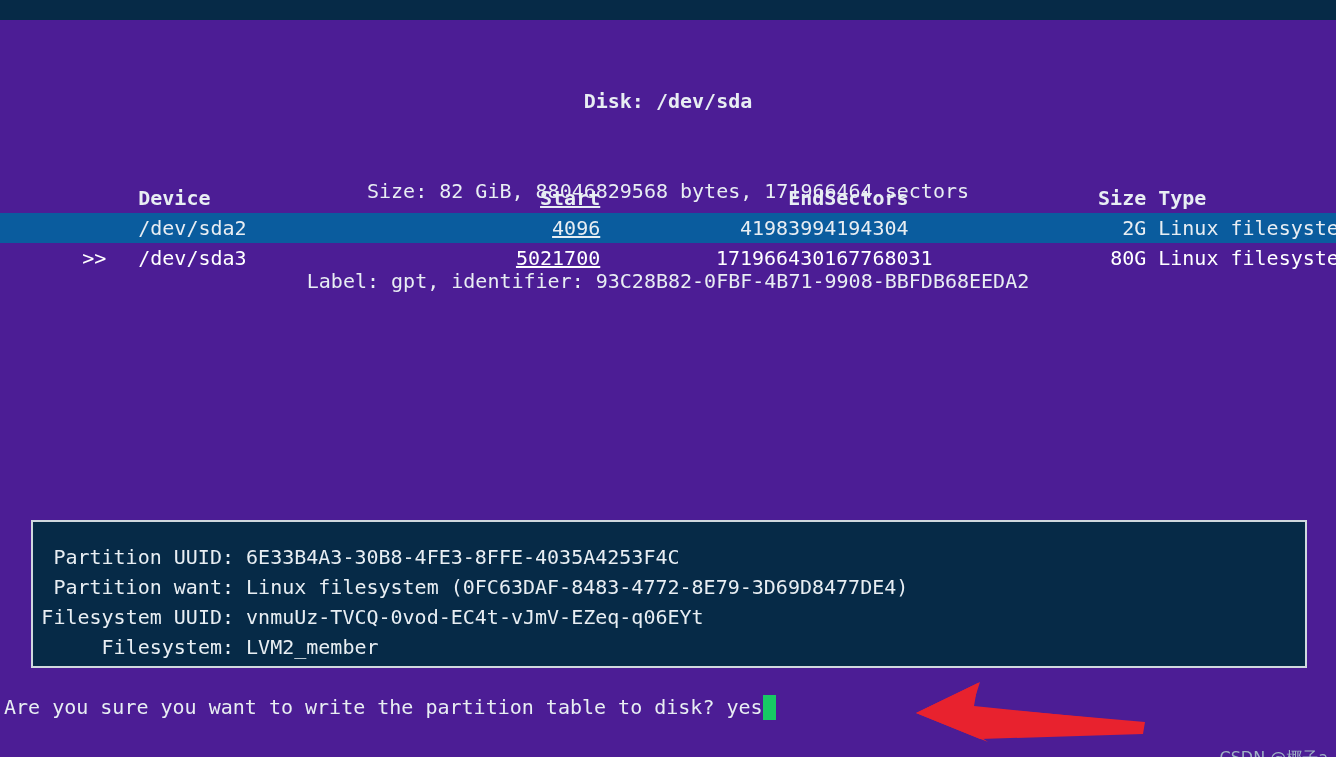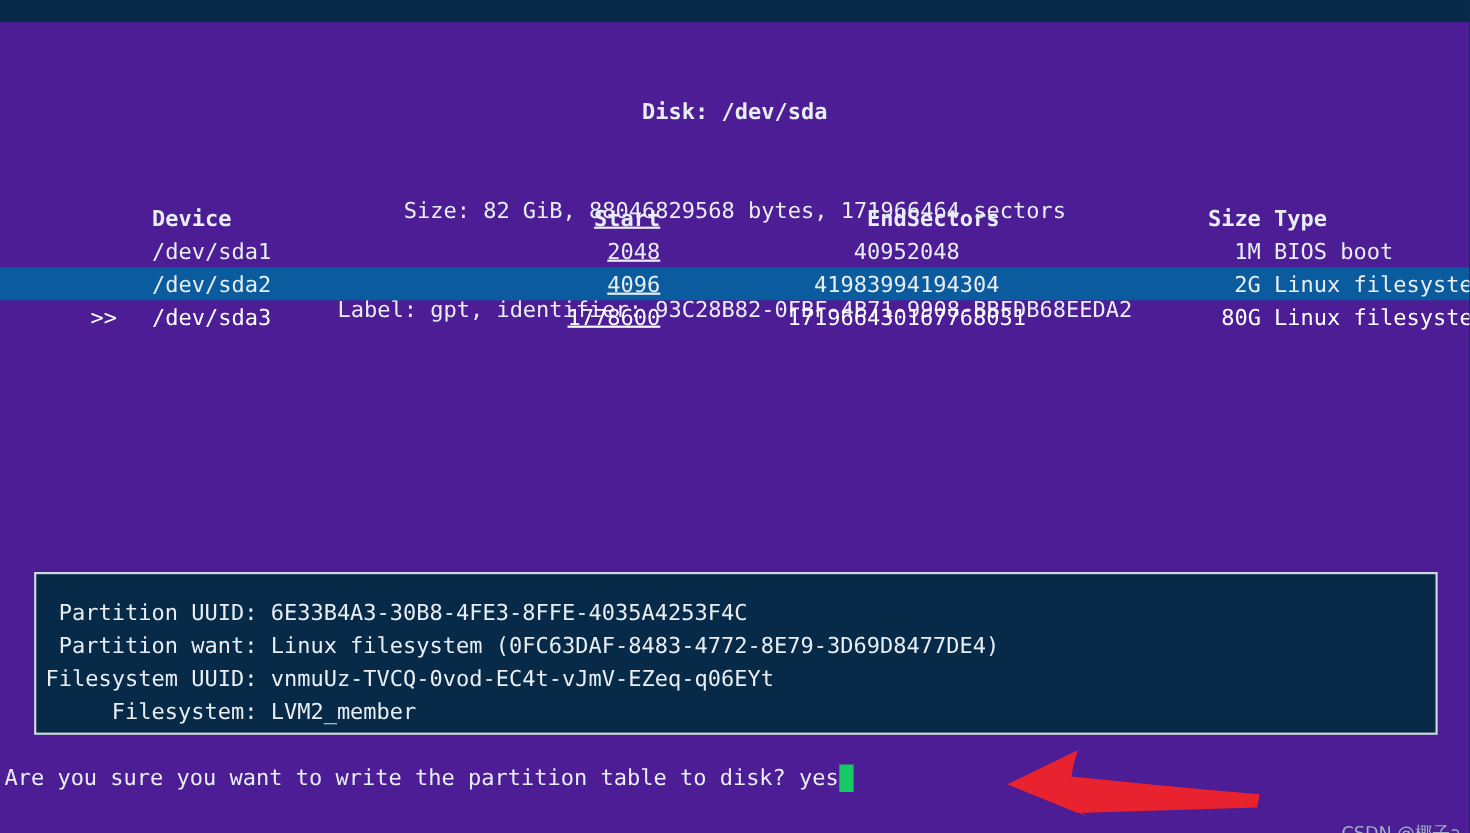--- a/index.html
+++ b/index.html
@@ -168,30 +168,27 @@
     <span class="hline">Size: 82 GiB, 88046829568 bytes, 171966464 sectors</span>
     <span class="hline">Label: gpt, identifier: 93C28B82-0FBF-4B71-9908-BBFDB68EEDA2</span>
   </div>
 
   <div id="part-table">
 
     <div class="prow hdr-row">
       <span class="marker"></span><span class="c-device">Device</span><span class="c-start">Start</span><span class="c-end">End</span><span class="c-sectors">Sectors</span><span class="c-size">Size</span><span class="c-type">Type</span>
     </div>
 
-    <div class="prow">
-      <span class="marker"></span><span class="c-device">/dev/sda1</span><span class="c-start">2048</span><span class="c-end">4095</span><span class="c-sectors">2048</span><span class="c-size">1M</span><span class="c-type">BIOS boot</span>
-    </div>
 
     <div class="prow">
       <span class="marker"></span><span class="c-device">/dev/sda2</span><span class="c-start">4096</span><span class="c-end">4198399</span><span class="c-sectors">4194304</span><span class="c-size">2G</span><span class="c-type">Linux filesystem</span>
     </div>
 
     <div class="prow row-selected">
-      <span class="marker">&gt;&gt;</span><span class="c-device">/dev/sda3</span><span class="c-start">1778600</span><span class="c-end">171966430</span><span class="c-sectors">167768031</span><span class="c-size">80G</span><span class="c-type">Linux filesystem</span>
+      <span class="marker">&gt;&gt;</span><span class="c-device">/dev/sda3</span><span class="c-start">5021700</span><span class="c-end">171966430</span><span class="c-sectors">167768031</span><span class="c-size">80G</span><span class="c-type">Linux filesystem</span>
     </div>
 
   </div>
 
   <div id="detail-box"></div>
   <div id="detail-lines">
     <span class="dline"><span class="dlabel">Partition UUID:</span><span> </span><span>6E33B4A3-30B8-4FE3-8FFE-4035A4253F4C</span></span>
     <span class="dline"><span class="dlabel">Partition want:</span><span> </span><span>Linux filesystem (0FC63DAF-8483-4772-8E79-3D69D8477DE4)</span></span>
     <span class="dline"><span class="dlabel">Filesystem UUID:</span><span> </span><span>vnmuUz-TVCQ-0vod-EC4t-vJmV-EZeq-q06EYt</span></span>
     <span class="dline"><span class="dlabel">Filesystem:</span><span> </span><span>LVM2_member</span></span>

